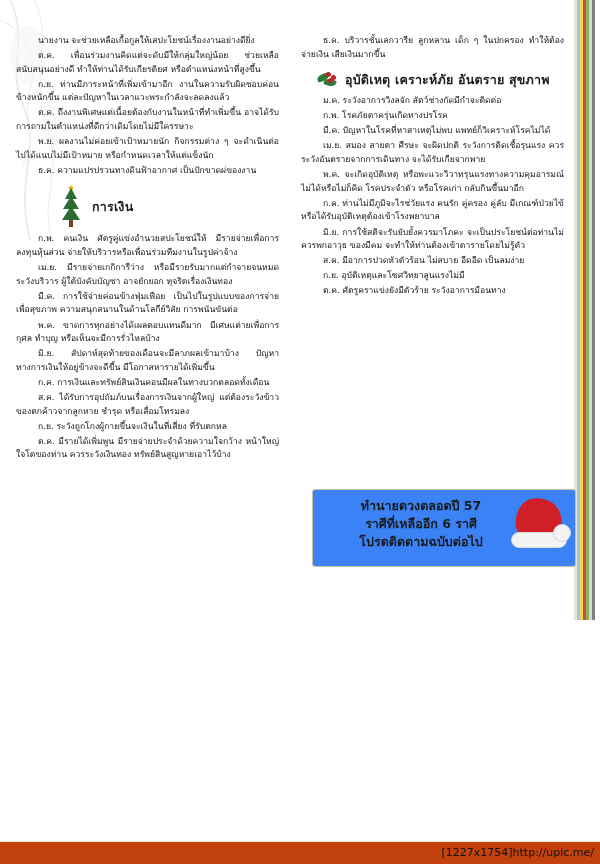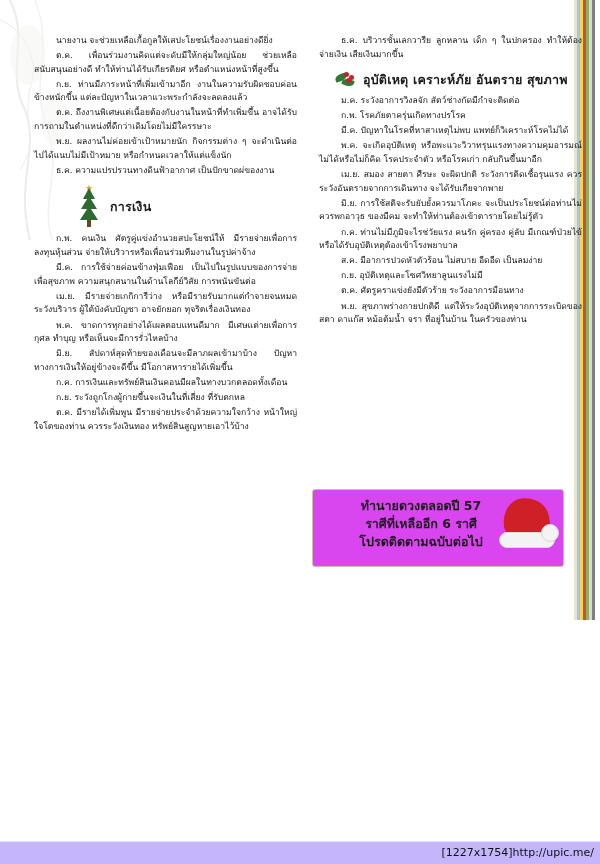--- a/index.html
+++ b/index.html
@@ -41,21 +41,21 @@
     top: 0;
     width: 120px;
     height: 240px;
     opacity: .30;
     pointer-events: none;
   }
 
   
   .columns {
     position: absolute;
-    left: 34px;
+    left: 16px;
     top: 34px;
     width: 548px;
     display: flex;
     gap: 22px;
   }
   .col {
     width: 263px;
   }
 
   .para {
@@ -145,24 +145,25 @@
   .holly-icon .b2 { left: 14px; top: 4px; }
   .holly-icon .b3 { left: 11px; top: 7px; }
 
   
   .promo {
     position: absolute;
     left: 312px;
     top: 489px;
     width: 250px;
     height: 76px;
-    background: #d946ef;
+    background: #3b82f6;
     border: 1px solid #cdbfa6;
     border-radius: 3px;
     overflow: hidden;
+    padding-left: 12px;
   }
   .promo .lines {
     position: absolute;
     left: 10px;
     top: 7px;
     width: 196px;
     text-align: center;
   }
   .promo .l {
     font-size: 12.5px;
@@ -202,21 +203,21 @@
     border-radius: 50%;
   }
 
   
   .caption {
     position: absolute;
     left: 0;
     bottom: 0;
     width: 600px;
     height: 22px;
-    background: #c4b5fd;
+    background: #c2410c;
     border-top: 1px solid #e2e2e2;
   }
   .caption .txt {
     position: absolute;
     right: 6px;
     top: 4px;
     font-size: 11px;
     color: #111111;
     font-family: "DejaVu Sans", sans-serif;
   }
@@ -258,25 +259,26 @@
           <span class="star">★</span>
           <div class="t t1"></div>
           <div class="t t2"></div>
           <div class="t t3"></div>
           <div class="trunk"></div>
         </div>
         <span class="title">การเงิน</span>
       </div>
 
       <p class="para">ก.พ. คนเงิน ศัตรูคู่แข่งอำนวยสปะโยชน์ให้ มีรายจ่ายเพื่อการลงทุนหุ้นส่วน จ่ายให้บริวารหรือเพื่อนร่วมทีมงานในรูปค่าจ้าง</p>
+      <p class="para">เม.ย. มีรายจ่ายเกกิการีว่าง หรือมีรายรับมากแต่กำจายจนหมด ระวังบริวาร ผู้ใต้บังคับบัญชา อาจยักยอก ทุจริตเรื่องเงินทอง</p>
       <p class="para">มี.ค. การใช้จ่ายค่อนข้างฟุ่มเฟือย เป็นไปในรูปแบบของการจ่ายเพื่อสุขภาพ ความสนุกสนานในด้านโลกีย์วิสัย การพนันขันต่อ</p>
-      <p class="para">เม.ย. มีรายจ่ายเกกิการีว่าง หรือมีรายรับมากแต่กำจายจนหมด ระวังบริวาร ผู้ใต้บังคับบัญชา อาจยักยอก ทุจริตเรื่องเงินทอง</p>
       <p class="para">พ.ค. ขาดการทุกอย่างได้เผลตอบแทนดีมาก มีเศษแต่ายเพื่อการกุศล ทำบุญ หรือเห็นจะมีการรั่วไหลบ้าง</p>
       <p class="para">มิ.ย. สัปดาห์สุดท้ายของเดือนจะมีลาภผลเข้ามาบ้าง ปัญหาทางการเงินให้อยู่ข้างจะดีขึ้น มีโอกาสหารายได้เพิ่มขึ้น</p>
       <p class="para">ก.ค. การเงินและทรัพย์สินเงินคอนมีผลในทางบวกตลอดทั้งเดือน</p>
+      <p class="para">ส.ค. ได้รับการอุปถัมภ์บนเรื่องการเงินจากผู้ใหญ่ แต่ต้องระวังข้าวของตกค้าวจากลูกหาย ชำรุด หรือเสื่อมโทรมลง</p>
       <p class="para">ก.ย. ระวังถูกโกงผู้กายขึ้นจะเงินในที่เสี่ยง ที่รับตกหล</p>
       <p class="para">ต.ค. มีรายได้เพิ่มพูน มีรายจ่ายประจำด้วยความใจกว้าง หน้าใหญ่ใจโตของท่าน ควรระวังเงินทอง ทรัพย์สินสูญหายเอาไว้บ้าง</p>
 
     </div>
 
     <div class="col">
 
       <p class="para">ธ.ค. บริวารชั้นเลกวารีย ลูกหลาน เด็ก ๆ ในปกครอง ทำให้ต้องจ่ายเงิน เสียเงินมากขึ้น</p>
 
       <div class="section-head head-acc">
@@ -286,28 +288,27 @@
           <div class="berry b1"></div>
           <div class="berry b2"></div>
           <div class="berry b3"></div>
         </div>
         <span class="title">อุบัติเหตุ เคราะห์ภัย อันตราย สุขภาพ</span>
       </div>
 
       <p class="para">ม.ค. ระวังอาการวิงลจัก สัตว์ช่างกัดมีกำจะติดต่อ</p>
       <p class="para">ก.พ. โรคภัยตาครุ่นเกิดทางปรโรค</p>
       <p class="para">มี.ค. ปัญหาในโรคที่หาสาเหตุไม่พบ แพทย์ก็วิเคราะห์โรคไม่ได้</p>
+      <p class="para">เม.ย. สมอง สายตา ศีรษะ จะผิดปกติ ระวังการติดเชื้อรุนแรง ควรระวังอันตรายจากการเดินทาง จะได้รับเกียจากพาย</p>
       <p class="para">พ.ค. จะเกิดอุบัติเหตุ หรือพะแวะวิวาทรุนแรงทางความคุมอารมณ์ไม่ได้หรือไม่ก็คิด โรคประจำตัว หรือโรคเก่า กลับกินขึ้นมาอีก</p>
-      <p class="para">เม.ย. สมอง สายตา ศีรษะ จะผิดปกติ ระวังการติดเชื้อรุนแรง ควรระวังอันตรายจากการเดินทาง จะได้รับเกียจากพาย</p>
+      <p class="para">ก.ค. ท่านไม่มีภูมิจะไรช่วัยแรง คนรัก คู่ครอง คู่ลับ มีเกณฑ์ป่วยไข้ หรือได้รับอุบัติเหตุต้องเข้าโรงพยาบาล</p>
       <p class="para">มิ.ย. การใช้สติจะรับยับยั้งควรมาโภคะ จะเป็นประโยชน์ต่อท่านไม่ควรพกอาวุธ ของมีคม จะทำให้ท่านต้องเข้าตารายโดยไม่รู้ตัว</p>
-      <p class="para">ก.ค. ท่านไม่มีภูมิจะไรช่วัยแรง คนรัก คู่ครอง คู่ลับ มีเกณฑ์ป่วยไข้ หรือได้รับอุบัติเหตุต้องเข้าโรงพยาบาล</p>
       <p class="para">ส.ค. มีอาการปวดหัวตัวร้อน ไม่สบาย อีดอีด เป็นลมง่าย</p>
       <p class="para">ก.ย. อุบัติเหตุและโซศวิทยาลูนแรงไม่มี</p>
       <p class="para">ต.ค. ศัตรูคราแข่งยังมีตัวร้าย ระวังอาการมือนทาง</p>
-      <p class="para">พ.ย. สุขภาพร่างกายปกติดี แต่ให้ระวังอุบัติเหตุจากการระเบิดของสตา ดาแก๊ส หม้อต้มน้ำ จรา ที่อยู่ในบ้าน ในครัวของท่าน</p>
 
     </div>
   </div>
 
   <div class="promo">
     <div class="lines">
       <div class="l">ทำนายดวงตลอดปี 57</div>
       <div class="l">ราศีที่เหลืออีก 6 ราศี</div>
       <div class="l">โปรดติดตามฉบับต่อไป</div>
     </div>

